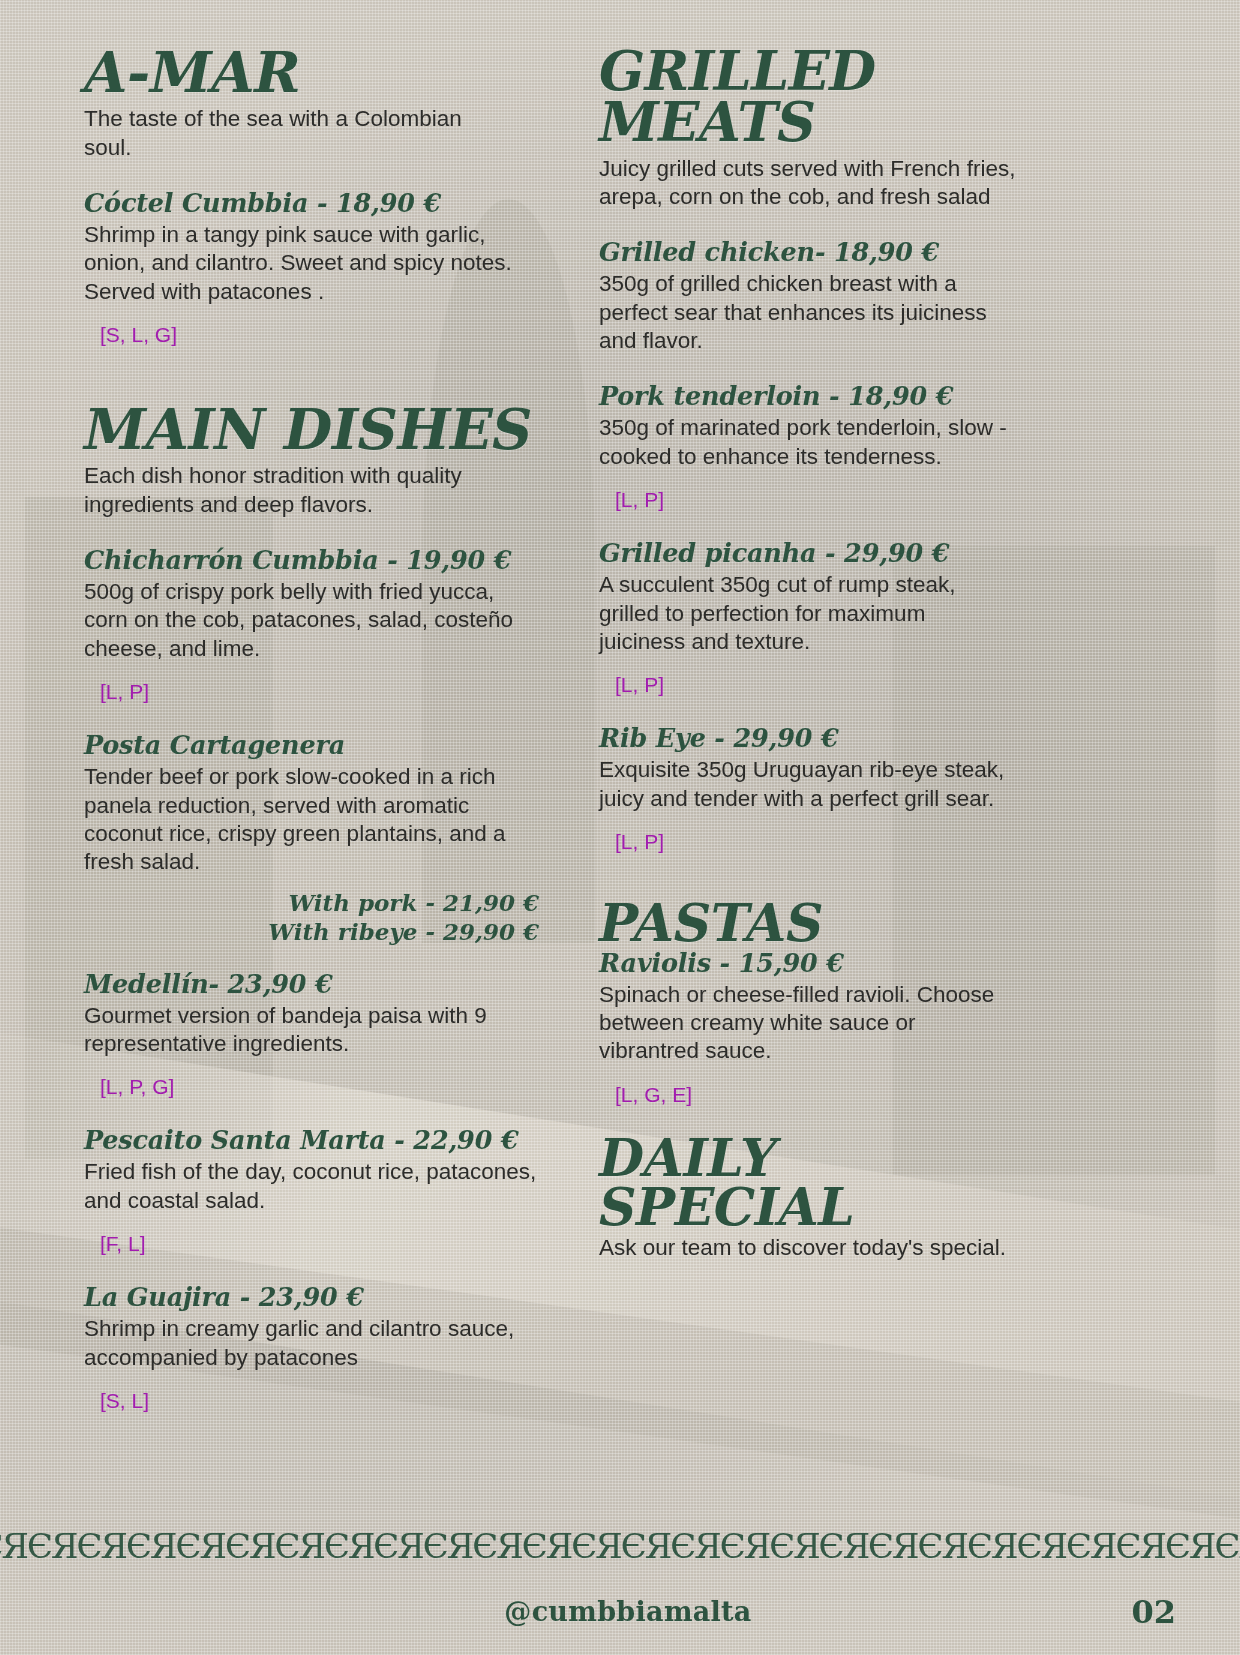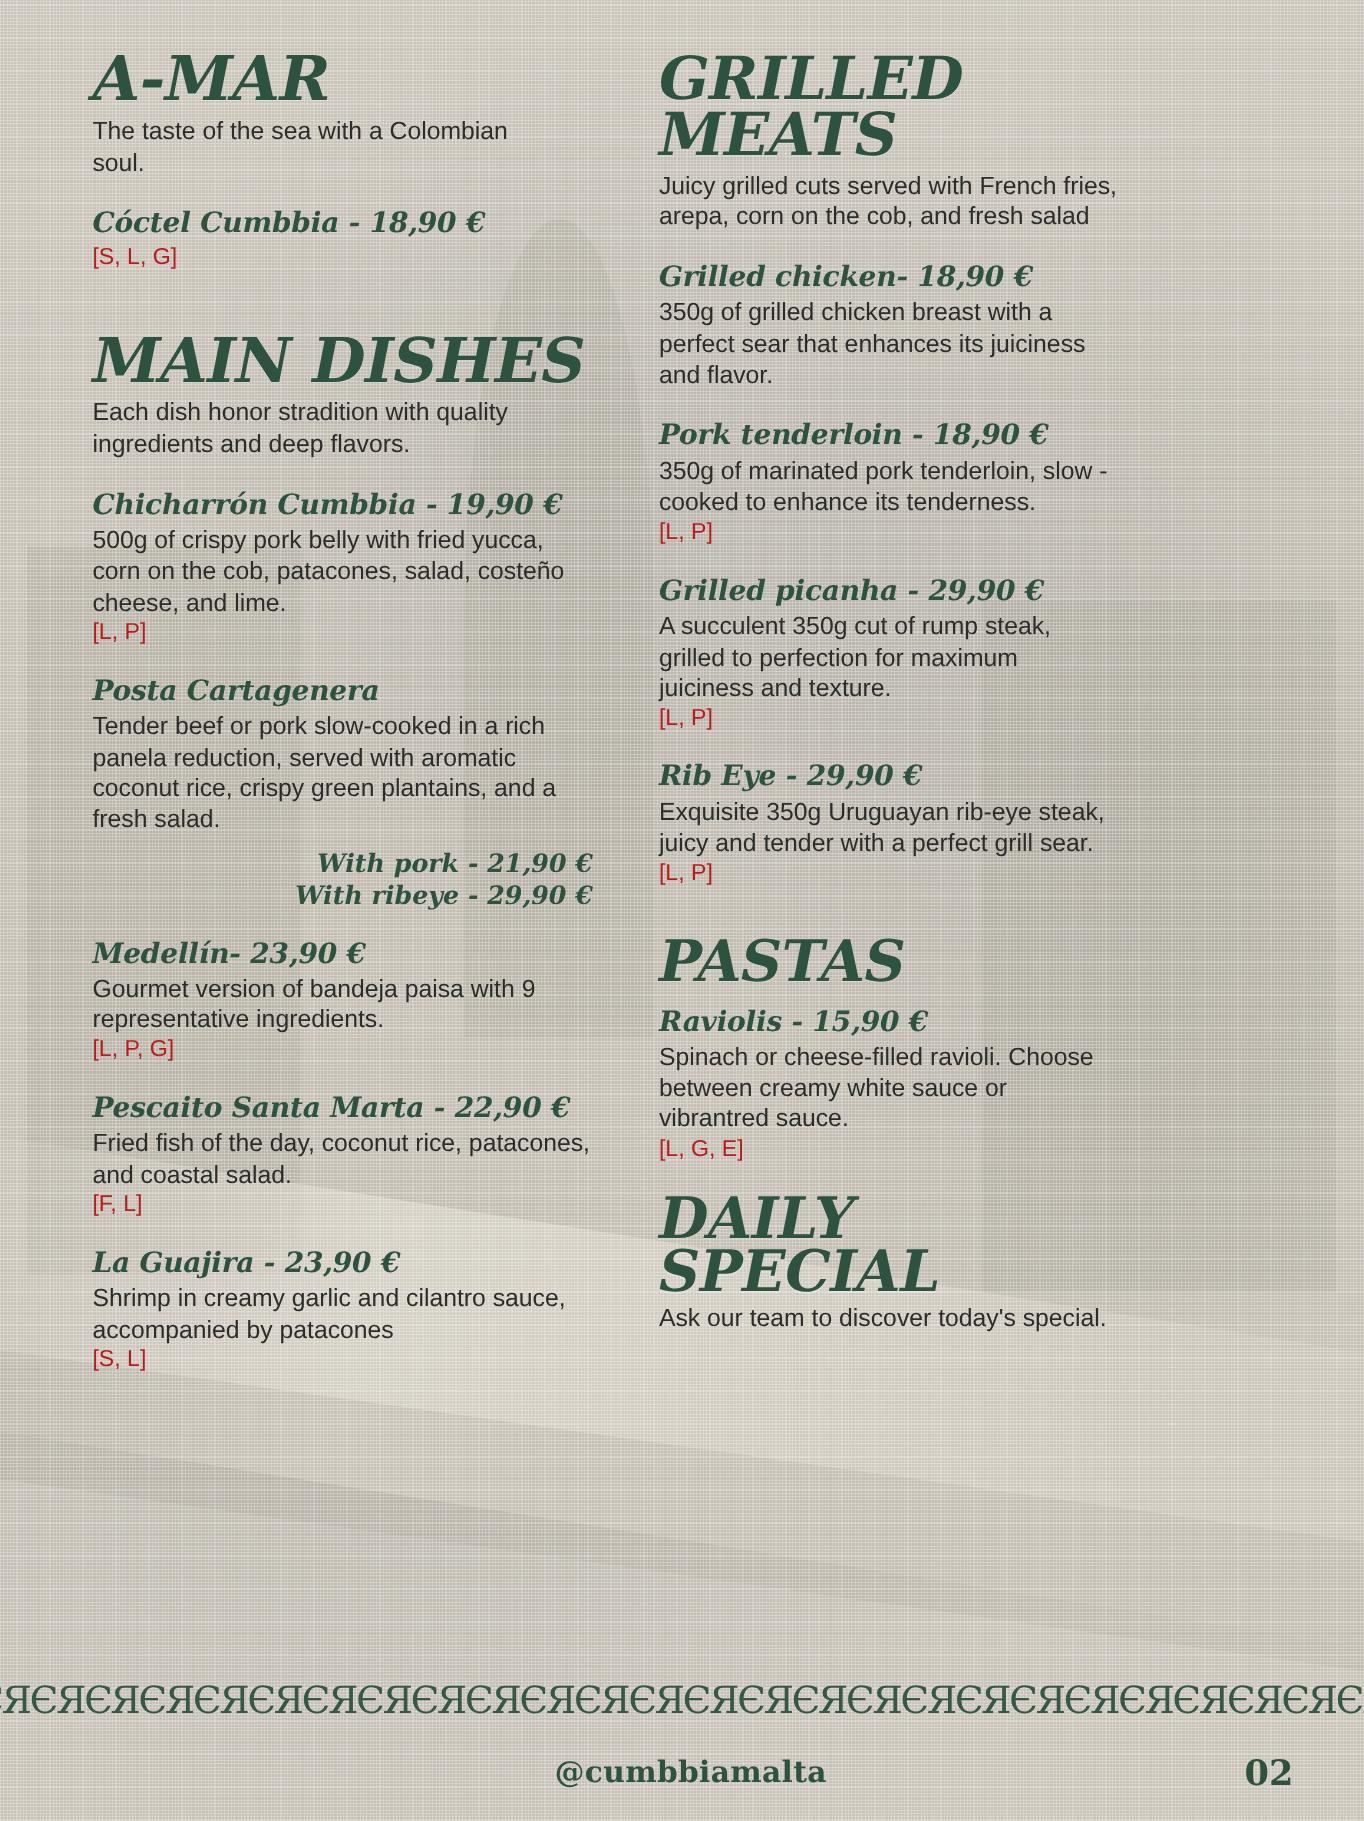--- a/index.html
+++ b/index.html
@@ -97,21 +97,21 @@
     font-style: italic;
     color: #2d5340;
     letter-spacing: -0.5px;
     line-height: 0.95;
     margin: 0 0 6px 0;
     text-shadow: 0 1px 0 rgba(255,255,255,0.25);
   }
   .t-amar       { font-size: 56px; }
   .t-main       { font-size: 56px; margin-top: 56px; }
   .t-grilled    { font-size: 54px; }
-  .t-pastas     { font-size: 52px; margin-top: 44px; margin-bottom: 14px; }
+  .t-pastas     { font-size: 52px; margin-top: 44px; margin-bottom: 0; }
   .t-daily      { font-size: 52px; margin-bottom: 2px; }
 
   .section-sub {
     font-family: "Liberation Sans", sans-serif;
     font-size: 22.5px;
     line-height: 1.26;
     color: #2c2c2a;
     margin: 0 0 26px 0;
     max-width: 430px;
   }
@@ -130,22 +130,22 @@
     font-family: "Liberation Sans", sans-serif;
     font-size: 22.5px;
     line-height: 1.26;
     color: #2c2c2a;
     margin: 0;
   }
   .item-alg {
     font-family: "Liberation Sans", sans-serif;
     font-size: 21px;
     line-height: 1.2;
-    color: #b91c1c;
-    margin: 0;
+    color: #a21caf;
+    margin: 16px;
   }
   .variant-list { margin: -6px 0 24px 0; }
   .variant {
     font-family: "DejaVu Serif", serif;
     font-weight: bold;
     font-style: italic;
     font-size: 23px;
     color: #2d5340;
     margin: 0 0 2px 0;
     text-align: right;
@@ -207,20 +207,21 @@
   <div class="content">
     <div class="columns">
 
       <div class="col left">
 
         <h1 class="section-title t-amar">A-MAR</h1>
         <p class="section-sub">The taste of the sea with a Colombian soul.</p>
 
         <div class="item">
           <p class="item-name">Cóctel Cumbbia - 18,90 €</p>
+          <p class="item-desc">Shrimp in a tangy pink sauce with garlic, onion, and cilantro. Sweet and spicy notes. Served with patacones .</p>
           <p class="item-alg">[S, L, G]</p>
         </div>
 
         <h1 class="section-title t-main">MAIN DISHES</h1>
         <p class="section-sub">Each dish honor stradition with quality ingredients and deep flavors.</p>
 
         <div class="item">
           <p class="item-name">Chicharrón Cumbbia - 19,90 €</p>
           <p class="item-desc">500g of crispy pork belly with fried yucca, corn on the cob, patacones, salad, costeño cheese, and lime.</p>
           <p class="item-alg">[L, P]</p>

